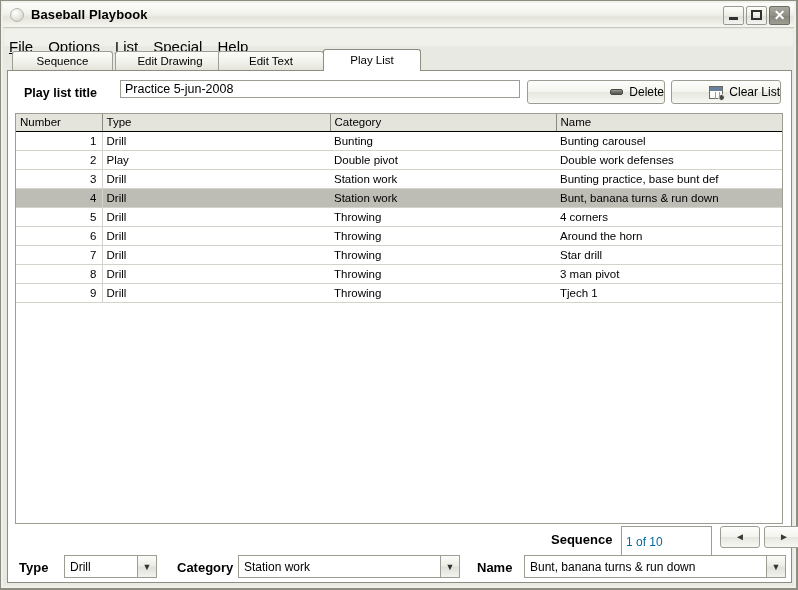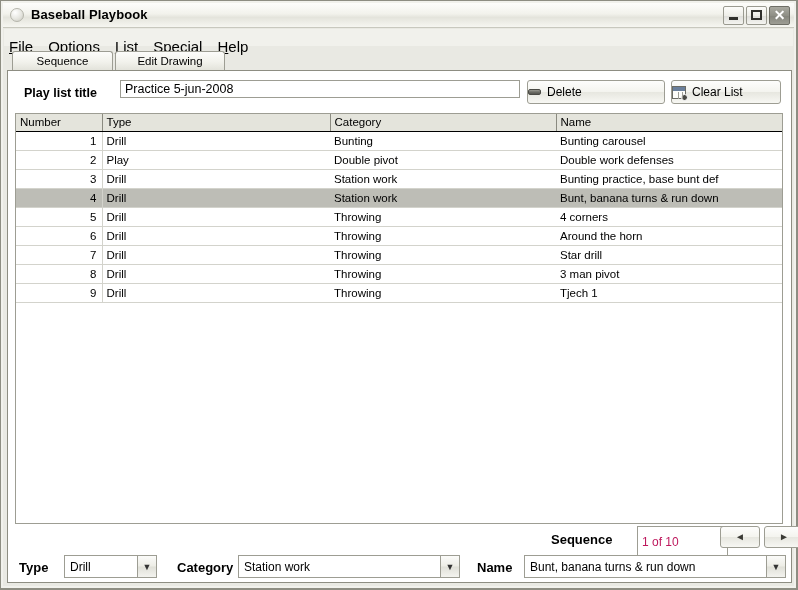--- a/index.html
+++ b/index.html
@@ -188,21 +188,21 @@
     position: absolute;
     top: 9px;
     height: 24px;
     box-sizing: border-box;
     background: linear-gradient(to bottom, #fdfdfc 0%, #f4f4ef 48%, #e7e7e0 52%, #f7f7f3 100%);
     border: 1px solid #9d9d93;
     border-radius: 3px;
     cursor: default;
     display: flex;
     align-items: center;
-    justify-content: flex-start;
+    justify-content: flex-end;
     gap: 6px;
     font-size: 12px;
     color: #000;
   }
   #btn-delete { left: 519px; width: 138px; }
   #btn-clear  { left: 663px; width: 110px; }
 
   .icon-delete-bar {
     width: 13px; height: 6px;
     border-radius: 2px;
@@ -304,22 +304,21 @@
     position: absolute;
     left: 613px; top: 455px;
     width: 91px; height: 32px;
     box-sizing: border-box;
     background: #ffffff;
     border: 1px solid #9d9d93;
     font-family: "Liberation Sans", sans-serif;
     font-size: 12px;
     padding: 0 4px;
     line-height: 20px;
-    color: #be185d;
-    margin-left: 16px;
+    color: #0369a1;
   }
   .seq-btn {
     position: absolute;
     top: 455px;
     width: 40px; height: 22px;
     box-sizing: border-box;
     background: linear-gradient(to bottom, #fdfdfc 0%, #f4f4ef 48%, #e7e7e0 52%, #f7f7f3 100%);
     border: 1px solid #9d9d93;
     border-radius: 3px;
     cursor: default;
@@ -407,20 +406,22 @@
     <span class="menu-item"><u>F</u>ile</span>
     <span class="menu-item"><u>O</u>ptions</span>
     <span class="menu-item"><u>L</u>ist</span>
     <span class="menu-item"><u>S</u>pecial</span>
     <span class="menu-item"><u>H</u>elp</span>
   </div>
 
   <div class="tabstrip">
     <div class="tab" style="left:0px; width:101px;">Sequence</div>
     <div class="tab" style="left:103px; width:110px;">Edit Drawing</div>
+    <div class="tab" style="left:206px; width:106px;">Edit Text</div>
+    <div class="tab active" style="left:311px; width:98px;">Play List</div>
   </div>
 
   <div class="content">
 
     <div class="lbl-playlist-title">Play list title</div>
     <input class="playlist-title-input" type="text" value="Practice 5-jun-2008" style="">
 
     <div class="tool-btn" id="btn-delete">
       <span class="icon-delete-bar"></span>
       <span>Delete</span>

